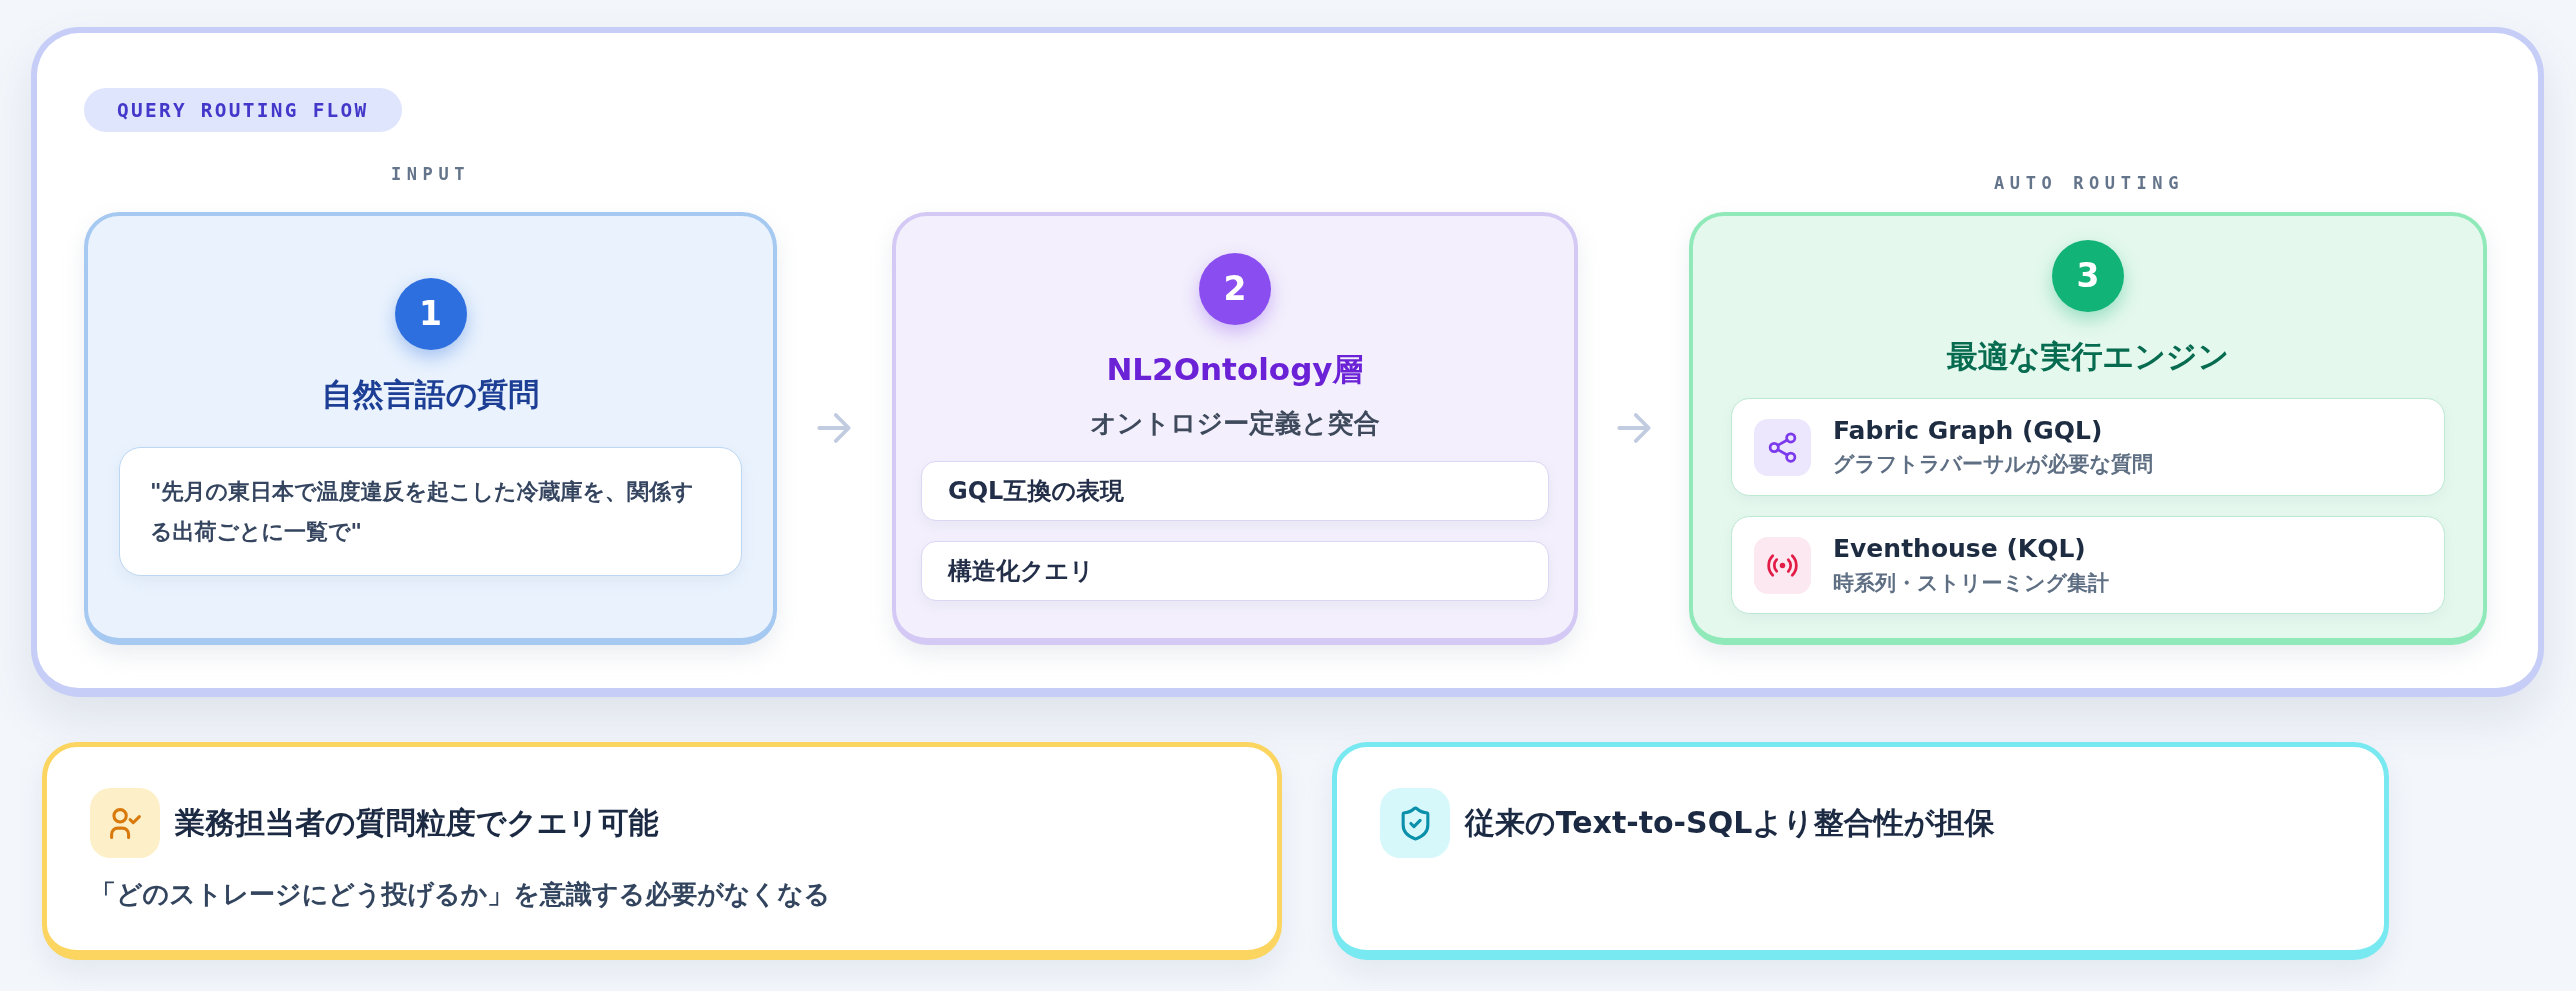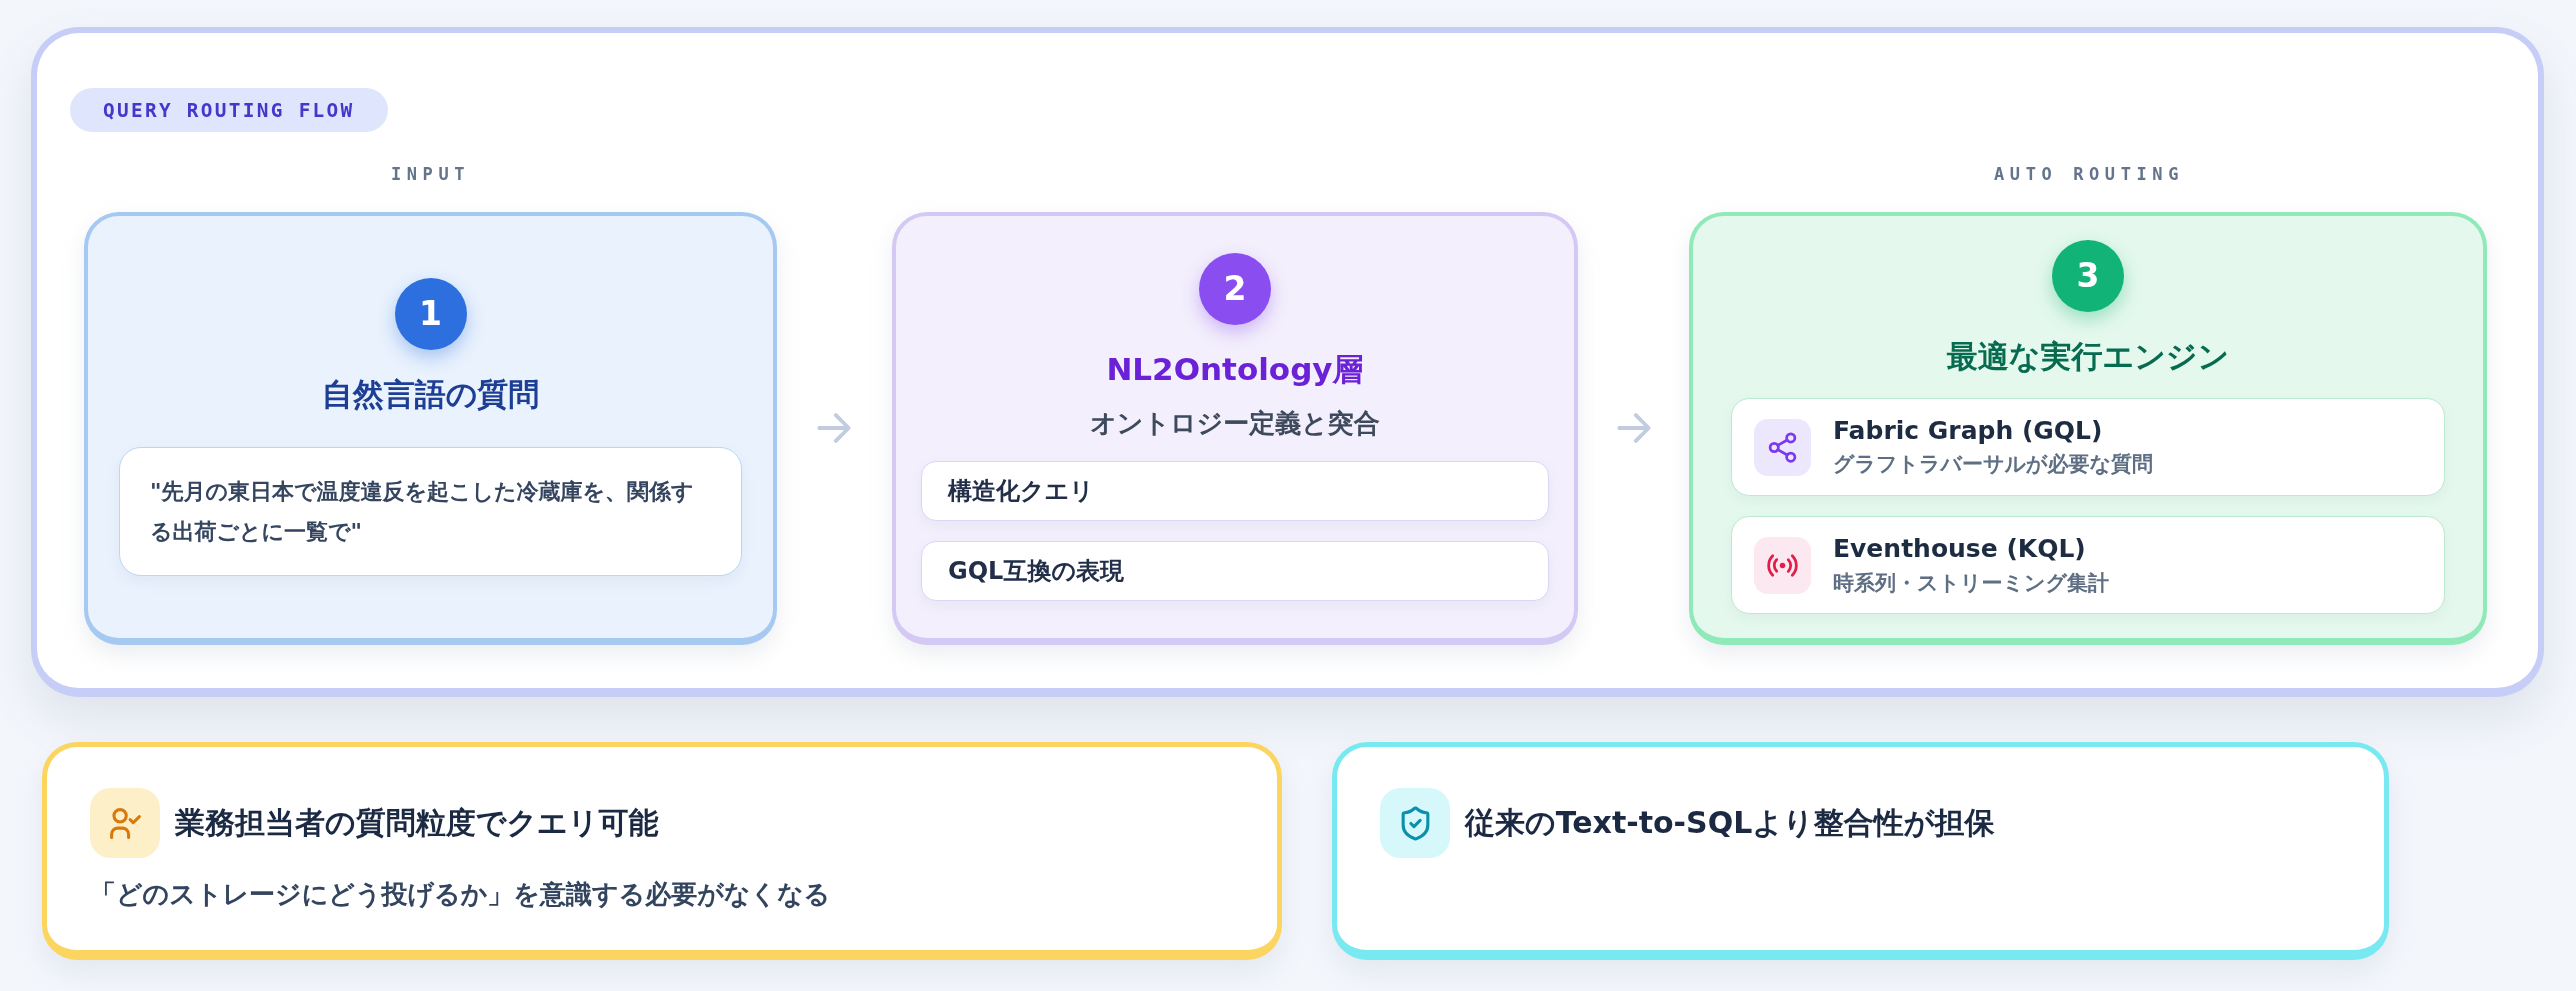--- a/index.html
+++ b/index.html
@@ -14,36 +14,36 @@
 
   
   .flow-panel {
     position:absolute; left:31px; top:27px; width:2513px; height:670px;
     background:#ffffff;
     border:6.5px solid #c6cef8; border-bottom-width:9.3px;
     border-radius:48px;
     box-shadow:0 22px 46px rgba(100,116,139,0.14);
   }
   .badge {
-    position:absolute; left:33px; top:55px; height:44px;
+    position:absolute; left:47px; top:55px; height:44px;
     background:#dfe5fc; border-radius:24px;
     display:flex; align-items:center; padding:0 33px;
   }
   .badge span {
     font-family:"DejaVu Sans Mono", monospace;
     font-weight:bold; font-size:19.4px; letter-spacing:2.3px; color:#4338ca;
   }
   .stage-label {
     position:absolute; top:131px; text-align:center;
     font-family:"DejaVu Sans Mono", monospace;
     font-weight:bold; font-size:17px; letter-spacing:5.6px; color:#64748b;
   }
   .stage-label.l1 { left:47px;  width:693px; }
   .stage-label.l2 { left:855px; width:686px; }
-  .stage-label.l3 { left:1653px;width:798px; }
+  .stage-label.l3 { left:1653px;width:798px;margin-top:9px; }
 
   .cards { position:absolute; left:47px; top:179px; width:2403px; height:433px; }
   .step-card {
     position:absolute; top:0; height:433px; border-radius:35px;
     display:flex; flex-direction:column; align-items:center; justify-content:center;
     box-shadow:0 9.3px 22px rgba(148,163,184,0.18);
   }
   .step-card.c1 { left:0;      width:693px; background:#e9f2fd; border:4.6px solid #a6c9f1; border-bottom-width:7.4px; }
   .step-card.c2 { left:808px;  width:686px; background:#f3effc; border:4.6px solid #d4c9f4; border-bottom-width:7.4px; }
   .step-card.c3 { left:1605px; width:798px; background:#e4f8ed; border:4.6px solid #8fe9b8; border-bottom-width:7.4px; }
@@ -146,22 +146,22 @@
         <svg width="44" height="44" viewBox="0 0 24 24" fill="none" stroke="#c2cce0" stroke-width="2.1" stroke-linecap="round" stroke-linejoin="round">
           <line x1="4" y1="12" x2="19" y2="12"></line>
             <polyline points="13 5 20 12 13 19"></polyline>
         </svg>
       </div>
 
       <div class="step-card c2">
         <div class="step-circle">2</div>
         <div class="step-title">NL2Ontology層</div>
         <div class="step-sub">オントロジー定義と突合</div>
+        <div class="mini-row">GQL互換の表現</div>
         <div class="mini-row">構造化クエリ</div>
-        <div class="mini-row">GQL互換の表現</div>
       </div>
 
       <div class="flow-arrow a2">
         <svg width="44" height="44" viewBox="0 0 24 24" fill="none" stroke="#c2cce0" stroke-width="2.1" stroke-linecap="round" stroke-linejoin="round">
           <line x1="4" y1="12" x2="19" y2="12"></line>
             <polyline points="13 5 20 12 13 19"></polyline>
         </svg>
       </div>
 
       <div class="step-card c3">

